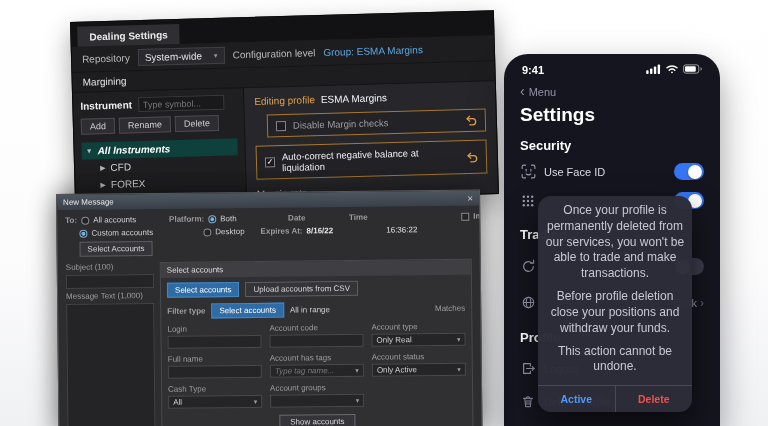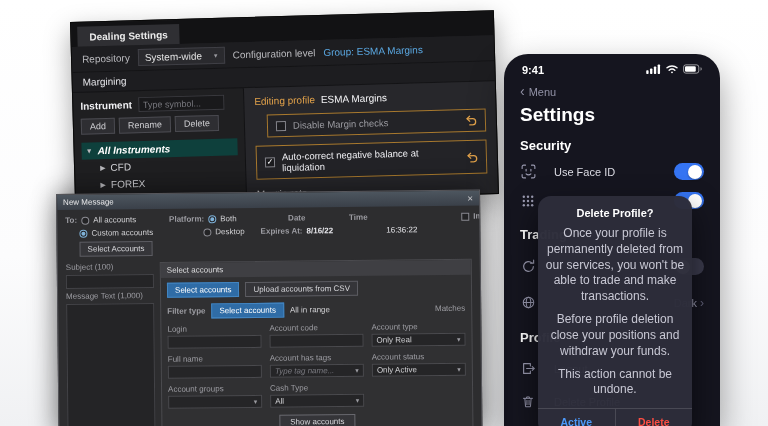--- a/index.html
+++ b/index.html
@@ -96,21 +96,21 @@
   
   .phone { position:absolute; left:504px; top:54px; width:216px; height:372px; background:#15151f;
     border-radius:24px 24px 0 0; box-shadow:0 14px 34px rgba(0,0,0,.38); color:#e8e8ee; overflow:hidden; z-index:2; }
   .ph-status { display:flex; align-items:center; padding:10px 18px 2px; font-size:11px; font-weight:700; color:#fff; }
   .ph-sicons { margin-left:auto; display:flex; align-items:center; gap:4px; }
   .ph-pad { padding:0 16px; position:relative; }
   .ph-back { display:flex; align-items:center; gap:4px; color:#9292a6; font-size:11px; margin-top:8px; width:max-content; }
   .ph-back .chev { font-size:14px; line-height:1; margin-top:-2px; }
   .ph-title { font-size:19px; font-weight:700; margin-top:6px; color:#fff; }
   .ph-sec { font-size:13px; font-weight:700; color:#fff; }
-  .ph-row { display:flex; align-items:center; gap:18px; font-size:11px; color:#dcdce4; }
+  .ph-row { display:flex; align-items:center; gap:8px; font-size:11px; color:#dcdce4; }
   .ph-row .lab { flex:1; }
   .ph-icon { width:16px; flex:none; display:flex; align-items:center; justify-content:center; }
   .tgl { width:30px; height:17px; border-radius:9px; background:#3b3b4d; position:relative; flex:none; margin-left:auto; }
   .tgl.on { background:#3574f2; }
   .tgl::after { content:""; position:absolute; top:1.5px; left:2px; width:14px; height:14px; border-radius:50%;
     background:#fff; box-shadow:0 1px 2px rgba(0,0,0,.35); }
   .tgl.on::after { left:auto; right:2px; }
   .ph-val { margin-left:auto; color:#9a9ab0; display:flex; gap:3px; align-items:center; }
   .ph-chev { color:#62627a; font-size:12px; }
   .mt12 { margin-top:12px; } .mt10 { margin-top:10px; } .mt16 { margin-top:16px; }
@@ -312,29 +312,29 @@
               </div>
             </div>
             <div class="fld">
               <div class="flab">Account status</div>
               <div class="fbox">
                 <span>Only Active</span>
                 <span class="car">▾</span>
               </div>
             </div>
             <div class="fld">
-              <div class="flab">Account groups</div>
-              <div class="fbox">
+              <div class="flab">Cash Type</div>
+              <div class="fbox">
+                <span>All</span>
                 <span class="car">▾</span>
               </div>
             </div>
             <div class="fld">
-              <div class="flab">Cash Type</div>
-              <div class="fbox">
-                <span>All</span>
+              <div class="flab">Account groups</div>
+              <div class="fbox">
                 <span class="car">▾</span>
               </div>
             </div>
             <div class="fld"></div>
           </div>
           <button class="nm-show">Show accounts</button>
 
         </div>
       </div>
     </div>
@@ -449,21 +449,20 @@
               <path d="M8 5V3.5h4V5"></path>
               <path d="M5.5 5.5l1 12h7l1-12"></path>
             <path d="M8.5 8.5v6"></path>
               <path d="M11.5 8.5v6"></path>
           </svg>
         </span>
         <span class="lab">Delete Profile</span>
       </div>
     </div>
     <div class="modal">
-      <div class="modal-t">Delete Profile?</div>
       <p class="modal-p">Once your profile is permanently deleted from our services, you won't be able to trade and make transactions.</p>
       <p class="modal-p">Before profile deletion close your positions and withdraw your funds.</p>
       <p class="modal-p">This action cannot be undone.</p>
       <div class="modal-btns">
         <div class="modal-btn cancel">Active</div>
         <div class="modal-btn delete">Delete</div>
       </div>
     </div>
   </div>
 

